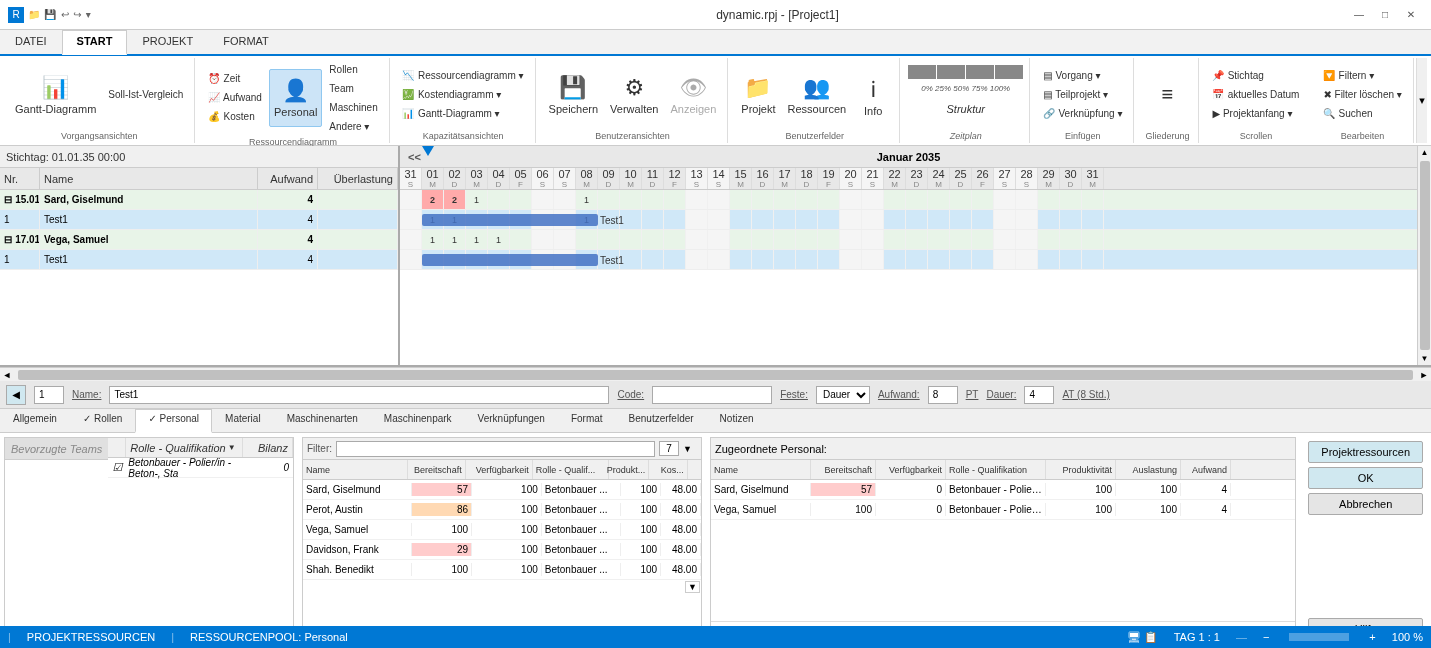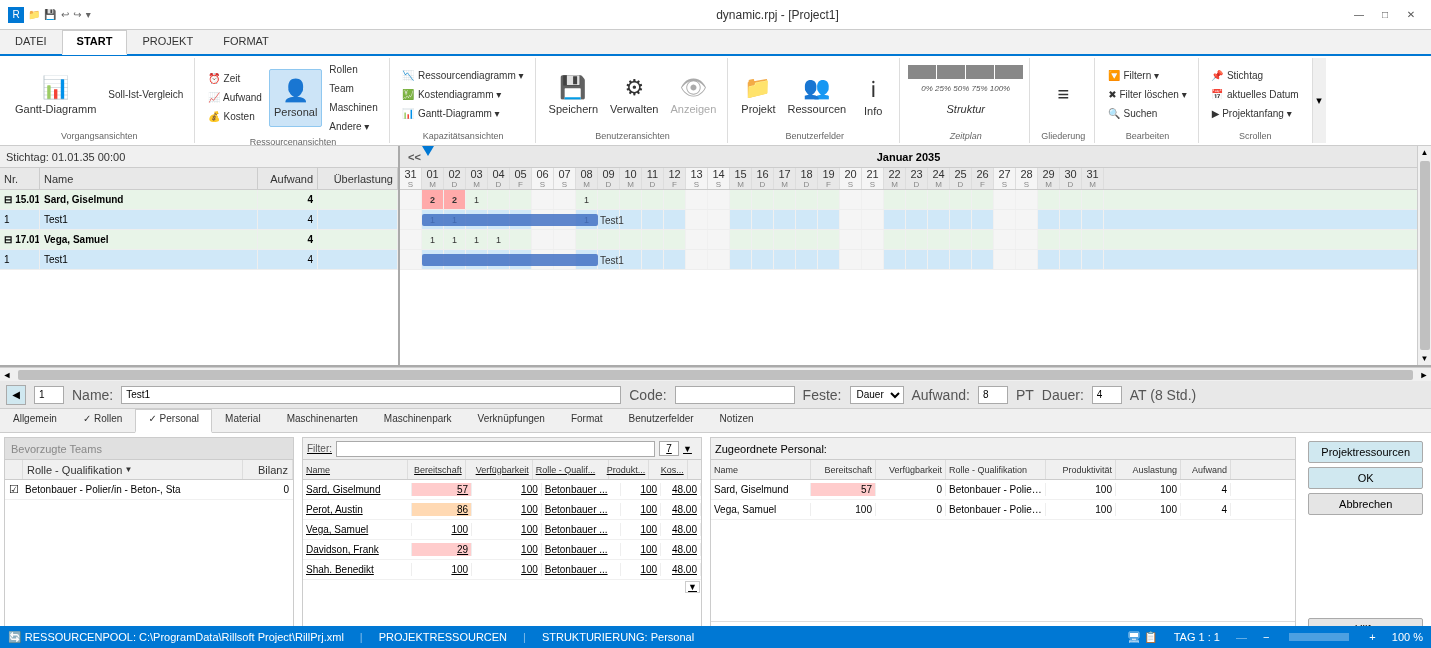--- a/index.html
+++ b/index.html
@@ -287,21 +287,21 @@
 
     #task-info-bar {
       display: flex;
       align-items: center;
       background: #e8e8e8;
       border-bottom: 1px solid #ccc;
       height: 28px;
       padding: 0 6px;
       gap: 8px;
     }
-    .task-info-label { font-size: 14px; color: #555; }
+    .task-info-label { font-size: 10px; color: #555; text-decoration: underline; }
     .task-info-input {
       border: 1px solid #aaa;
       padding: 1px 4px;
       font-size: 10px;
       height: 18px;
       background: #fff;
     }
     .task-info-select {
       border: 1px solid #aaa;
       padding: 1px 2px;
@@ -338,21 +338,22 @@
       padding: 4px;
       gap: 8px;
       background: #fff;
     }
 
     
     #teams-section {
       width: 290px;
       border: 1px solid #ccc;
       display: flex;
-      flex-direction: column;
+      flex-direction: row;
+      font-style: italic;
     }
     #teams-header {
       background: #e0e0e0;
       padding: 3px 6px;
       font-size: 10px;
       color: #888;
       border-bottom: 1px solid #ccc;
       height: 22px;
       display: flex;
       align-items: center;
@@ -389,21 +390,20 @@
     .teams-row-check { width: 18px; display: flex; align-items: center; justify-content: center; font-size: 11px; }
     .teams-row-role { flex: 1; font-size: 10px; padding: 0 2px; }
     .teams-row-bilanz { width: 50px; text-align: right; padding: 0 4px; font-size: 10px; }
 
     
     #pool-section {
       width: 400px;
       border: 1px solid #ccc;
       display: flex;
       flex-direction: column;
-      text-decoration: underline;
     }
     #filter-bar {
       display: flex;
       align-items: center;
       background: #f0f0f0;
       border-bottom: 1px solid #ccc;
       height: 22px;
       padding: 0 4px;
       gap: 4px;
     }
@@ -643,21 +643,21 @@
         <div class="btn-icon">👤</div>
         <span>Personal</span>
       </div>
       <div class="ribbon-col">
         <div class="ribbon-btn-small">Rollen</div>
         <div class="ribbon-btn-small">Team</div>
         <div class="ribbon-btn-small">Maschinen</div>
         <div class="ribbon-btn-small">Andere ▾</div>
       </div>
     </div>
-    <div class="ribbon-group-label">Ressourcenansichten</div>
+    <div class="ribbon-group-label">Ressourcendiagramm</div>
   </div>
 
   <div class="ribbon-group">
     <div class="ribbon-items">
       <div class="ribbon-col">
         <div class="ribbon-btn-small">📉 Ressourcendiagramm ▾</div>
         <div class="ribbon-btn-small">💹 Kostendiagramm ▾</div>
         <div class="ribbon-btn-small">📊 Gantt-Diagramm ▾</div>
       </div>
     </div>
@@ -711,50 +711,60 @@
         </div>
         <div style="font-size:8px;color:#555;text-align:center;">0% 25% 50% 75% 100%</div>
         <div class="ribbon-btn" style="height:30px;min-width:50px;">
           <span>Struktur</span>
         </div>
       </div>
     </div>
     <div class="ribbon-group-label">Zeitplan</div>
   </div>
 
+  <div class="ribbon-group">
+    <div class="ribbon-items">
+      <div class="ribbon-col">
+        <div class="ribbon-btn-small">▤ Vorgang ▾</div>
+        <div class="ribbon-btn-small">▤ Teilprojekt ▾</div>
+        <div class="ribbon-btn-small">🔗 Verknüpfung ▾</div>
+      </div>
+    </div>
+    <div class="ribbon-group-label">Einfügen</div>
+  </div>
 
   <div class="ribbon-group" style="width:60px;">
     <div class="ribbon-items">
       <div class="ribbon-btn" style="height:58px;min-width:50px;">
         <div style="font-size:20px;">≡</div>
       </div>
     </div>
     <div class="ribbon-group-label">Gliederung</div>
+  </div>
+
+  <div class="ribbon-group" style="border-right:none;">
+    <div class="ribbon-items">
+      <div class="ribbon-col">
+        <div class="ribbon-btn-small">📌 Stichtag</div>
+        <div class="ribbon-btn-small">📅 aktuelles Datum</div>
+        <div class="ribbon-btn-small">▶ Projektanfang ▾</div>
+      </div>
+    </div>
+    <div class="ribbon-group-label">Scrollen</div>
   </div>
 
   <div class="ribbon-group">
     <div class="ribbon-items">
       <div class="ribbon-col">
         <div class="ribbon-btn-small">🔽 Filtern ▾</div>
         <div class="ribbon-btn-small">✖ Filter löschen ▾</div>
         <div class="ribbon-btn-small">🔍 Suchen</div>
       </div>
     </div>
     <div class="ribbon-group-label">Bearbeiten</div>
-  </div>
-
-  <div class="ribbon-group" style="border-right:none;">
-    <div class="ribbon-items">
-      <div class="ribbon-col">
-        <div class="ribbon-btn-small">📌 Stichtag</div>
-        <div class="ribbon-btn-small">📅 aktuelles Datum</div>
-        <div class="ribbon-btn-small">▶ Projektanfang ▾</div>
-      </div>
-    </div>
-    <div class="ribbon-group-label">Scrollen</div>
   </div>
 
   <div style="width:14px;background:#f0f0f0;display:flex;align-items:center;justify-content:center;border-left:1px solid #ddd;">▾</div>
 </div>
 
 <div id="main">
 
   <div id="gantt-area">
 
     <div id="left-panel">
@@ -1283,27 +1293,24 @@
         <button class="action-btn">Hilfe</button>
       </div>
 
     </div>
 
   </div>
 
 </div>
 
 <div id="statusbar">
-  <span class="status-item">
-    🔄 <span>RESSOURCENPOOL: C:\ProgramData\Rillsoft Project\RillPrj.xml</span>
-  </span>
   <span class="status-sep">|</span>
   <span class="status-item">PROJEKTRESSOURCEN</span>
   <span class="status-sep">|</span>
-  <span class="status-item">STRUKTURIERUNG: Personal</span>
+  <span class="status-item">RESSOURCENPOOL: Personal</span>
   <span style="flex:1;"></span>
   <span class="status-item">🖥 📋</span>
   <span class="status-item">TAG 1 : 1</span>
   <span class="status-sep">—</span>
   <span style="cursor:pointer;">−</span>
   <span style="width:60px;height:8px;background:rgba(255,255,255,0.3);display:inline-block;vertical-align:middle;margin:0 4px;"></span>
   <span style="cursor:pointer;">+</span>
   <span class="status-item">100 %</span>
 </div>
 

